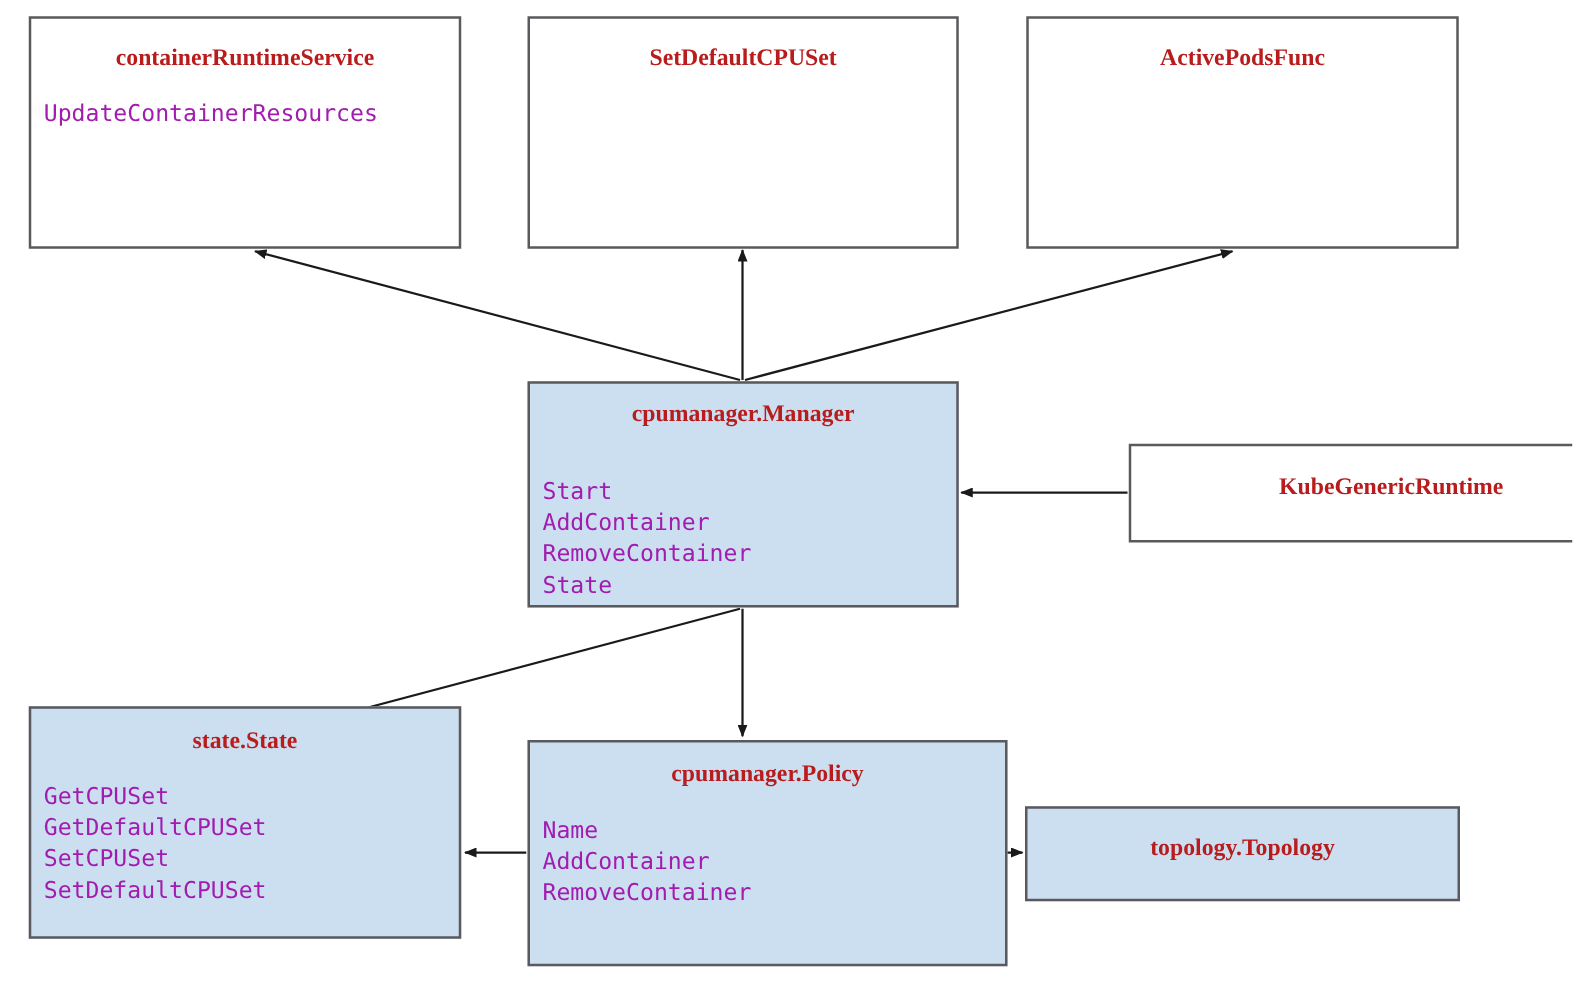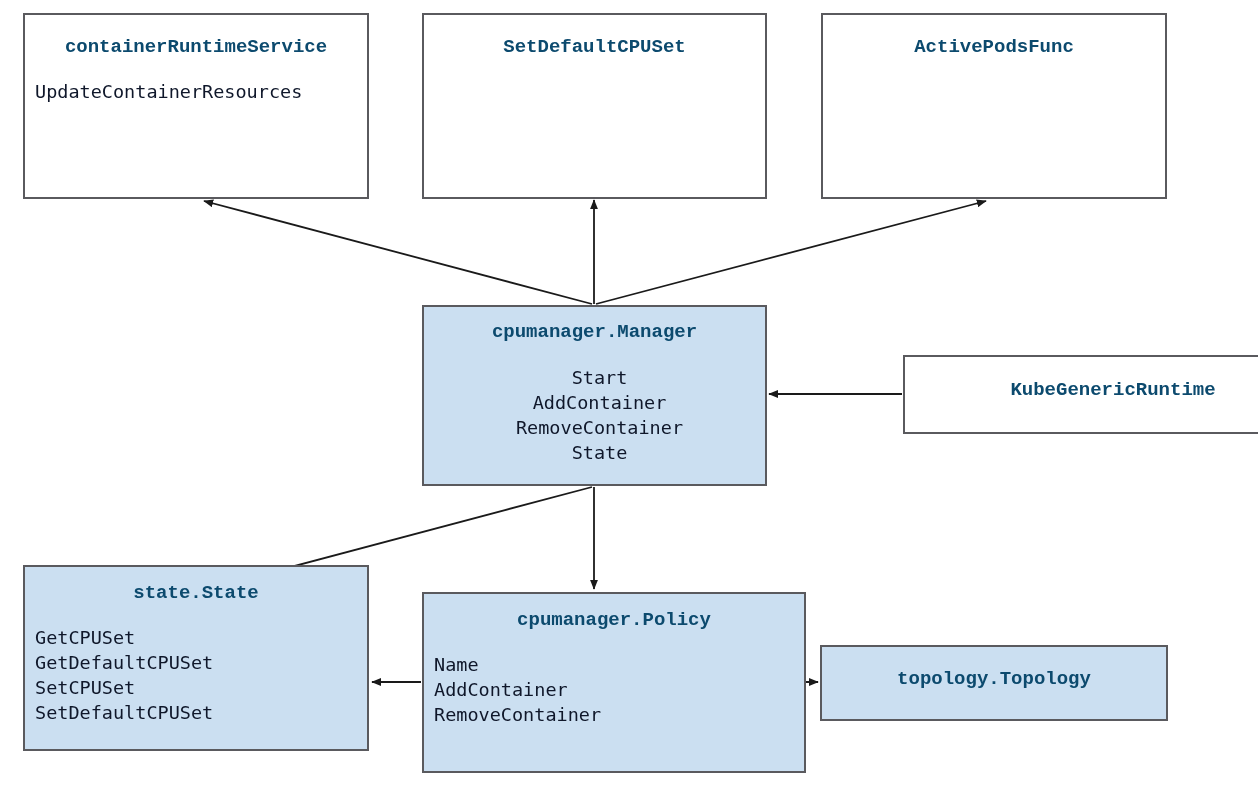--- a/index.html
+++ b/index.html
@@ -29,32 +29,32 @@
     border: 2px solid #5a5a5e;
     background: #ffffff;
     padding: 0;
   }
   .node.filled {
     background: #cbdff1;
   }
   .node-title {
     display: block;
     text-align: center;
-    font-family: Liberation Mono, monospace;
+    font-family: Liberation Serif, serif;
     font-weight: bold;
     font-size: 19px;
-    color: #0c4a6e;
+    color: #b91c1c;
     letter-spacing: 0px;
     white-space: nowrap;
   }
   .node-members {
     display: block;
     font-family: "DejaVu Sans Mono", "Liberation Mono", monospace;
     font-size: 18.5px;
-    color: #0f172a;
+    color: #a21caf;
     line-height: 25px;
     white-space: nowrap;
   }
   .member {
     display: block;
   }
 
   
   #node-container-runtime-service { left: 23px;  top: 13px;  width: 346px; height: 186px; }
   #node-pod-status-provider       { left: 422px; top: 13px;  width: 345px; height: 186px; }
@@ -66,21 +66,21 @@
   #node-topology-topology         { left: 820px; top: 645px; width: 348px; height: 76px;  }
 
   
   #node-container-runtime-service .node-title { margin-top: 21px; }
   #node-container-runtime-service .node-members { margin-top: 21px; margin-left: 10px; }
 
   #node-pod-status-provider .node-title { margin-top: 21px; }
   #node-active-pods-func    .node-title { margin-top: 21px; }
 
   #node-cpumanager-manager .node-title { margin-top: 14px; }
-  #node-cpumanager-manager .node-members { margin-top: 22px; margin-left: 10px; text-align: center; }
+  #node-cpumanager-manager .node-members { margin-top: 38px; margin-left: 10px; }
 
   #node-kube-generic-runtime .node-title { margin-top: 22px; }
 
   #node-state-state .node-title { margin-top: 15px; }
   #node-state-state .node-members { margin-top: 21px; margin-left: 10px; }
 
   #node-cpumanager-policy .node-title { margin-top: 15px; }
   #node-cpumanager-policy .node-members { margin-top: 21px; margin-left: 10px; }
 
   #node-topology-topology .node-title { margin-top: 21px; }

